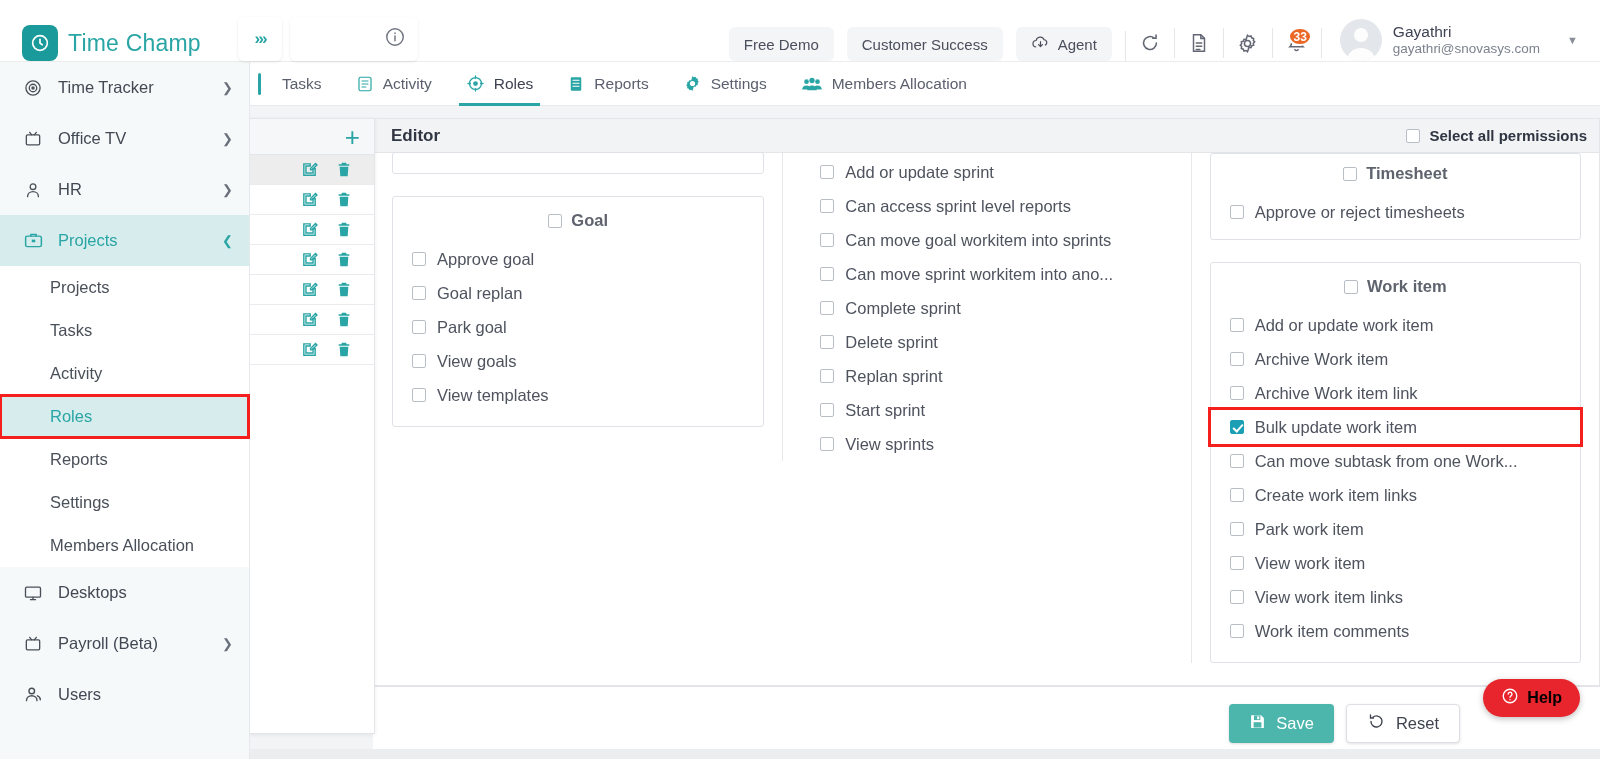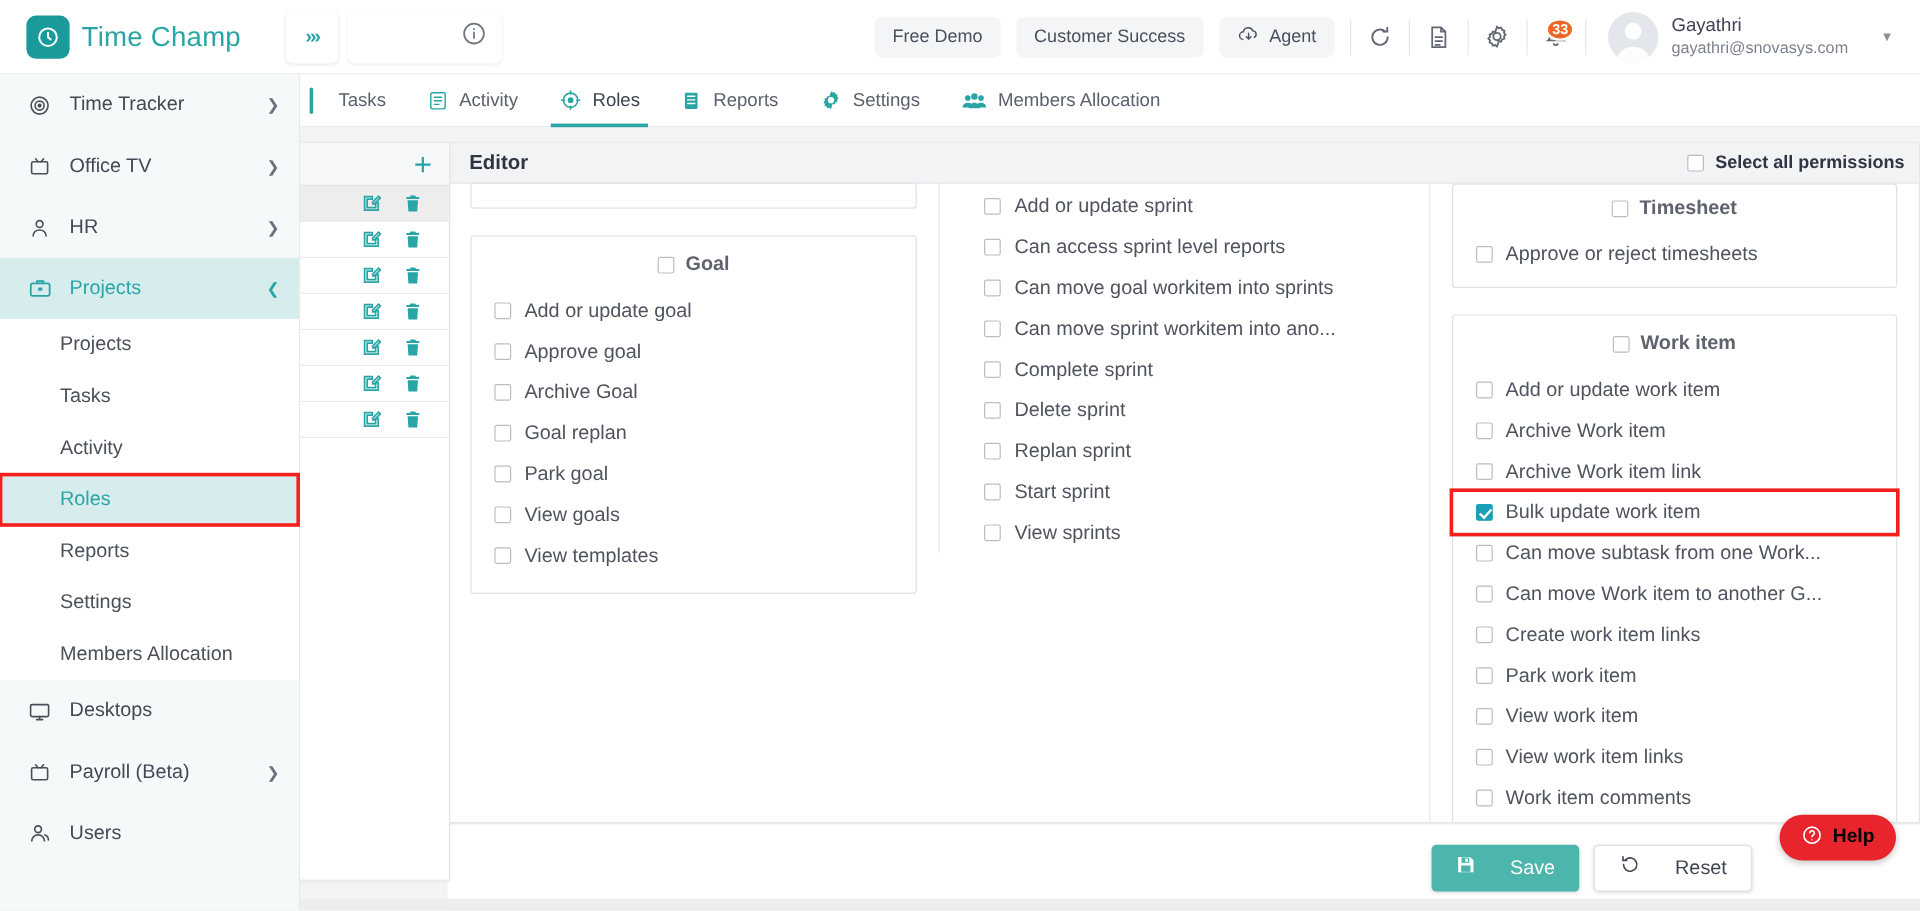--- a/index.html
+++ b/index.html
@@ -9,21 +9,21 @@
     background:#ffffff;
     color:#3f4254;
     -webkit-font-smoothing:antialiased;
   }
   .app { position:relative; width:1600px; height:759px; overflow:hidden; background:#f2f4f6; }
 
   
   .topbar {
     position:absolute; top:0; left:0; width:1600px; height:62px;
     background:#ffffff; border-bottom:1px solid #ececec;
-    display:flex; align-items:center; z-index:40;
+    display:flex; align-items:flex-end; z-index:40;
   }
   .brand { display:flex; align-items:center; gap:10px; width:232px; padding-left:22px; }
   .brand-logo {
     width:36px; height:36px; border-radius:8px; background:#1a9a9a;
     display:flex; align-items:center; justify-content:center;
   }
   .brand-name { font-size:23px; color:#2aa5a5; letter-spacing:.2px; }
 
   .collapse-btn {
     width:44px; height:44px; background:#fff; border-radius:6px;
@@ -176,21 +176,21 @@
   
   .bare { padding-top:2px; }
 
   
   .footer {
     position:absolute; top:686px; left:373px; width:1227px; height:73px;
     background:#fff; border-top:1px solid #e3e5e9;
     display:flex; align-items:center; justify-content:flex-end; padding-right:140px; gap:12px;
   }
   .btn {
-    height:39px; padding:0 20px; border-radius:4px; display:flex; align-items:center; gap:28px;
+    height:39px; padding:0 20px; border-radius:4px; display:flex; align-items:center; gap:10px;
     font-size:16.5px; cursor:pointer;
   }
   .btn-save { background:#4db6ac; color:#fff; box-shadow:0 1px 3px rgba(0,0,0,.15); }
   .btn-reset { background:#fff; color:#3f4450; border:1px solid #dcdfe3; box-shadow:0 1px 3px rgba(0,0,0,.12); }
 
   .help-btn {
     position:absolute; right:20px; bottom:42px; height:38px; padding:0 18px;
     background:#e8242c; color:#000000; border-radius:19px;
     display:flex; align-items:center; gap:8px; font-size:16px; font-weight:700;
     box-shadow:0 2px 6px rgba(0,0,0,.25); z-index:60;
@@ -461,29 +461,21 @@
 
       <div class="col">
         <div class="cardtop"></div>
         <div class="card">
           <div class="card-title">
             <span class="cb"></span>
             <span>Goal</span>
           </div>
           <div class="perm">
             <span class="cb"></span>
-            <span>Add or update goal</span>
-          </div>
-          <div class="perm">
-            <span class="cb"></span>
             <span>Approve goal</span>
-          </div>
-          <div class="perm">
-            <span class="cb"></span>
-            <span>Archive Goal</span>
           </div>
           <div class="perm">
             <span class="cb"></span>
             <span>Goal replan</span>
           </div>
           <div class="perm">
             <span class="cb"></span>
             <span>Park goal</span>
           </div>
           <div class="perm">
@@ -567,24 +559,20 @@
             <span class="cb"></span>
             <span>Archive Work item link</span>
           </div>
           <div class="perm hl">
             <span class="cb checked"></span>
             <span>Bulk update work item</span>
           </div>
           <div class="perm">
             <span class="cb"></span>
             <span>Can move subtask from one Work...</span>
-          </div>
-          <div class="perm">
-            <span class="cb"></span>
-            <span>Can move Work item to another G...</span>
           </div>
           <div class="perm">
             <span class="cb"></span>
             <span>Create work item links</span>
           </div>
           <div class="perm">
             <span class="cb"></span>
             <span>Park work item</span>
           </div>
           <div class="perm">

